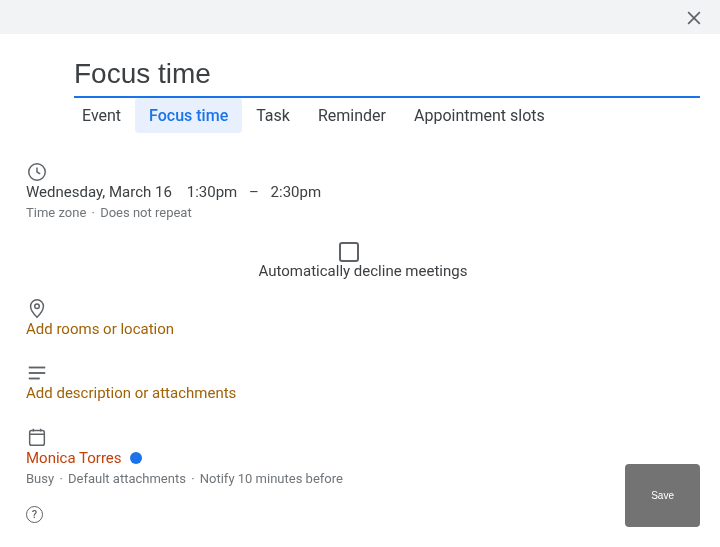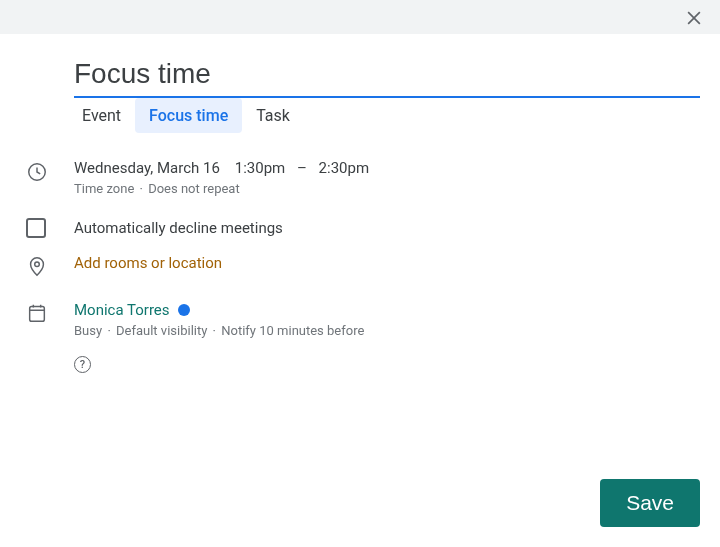--- a/index.html
+++ b/index.html
@@ -6,36 +6,36 @@
   html, body { width: 720px; height: 547px; font-family: 'Google Sans', Roboto, Arial, sans-serif; color: #3c4043; background:#fff; overflow:hidden;}
   .topbar { height: 34px; background: #f1f3f4; position: relative; }
   .close-btn { position: absolute; right: 14px; top: 6px; width: 24px; height: 24px; cursor: pointer; display:flex; align-items:center; justify-content:center;}
   .close-btn svg { width: 20px; height:20px; stroke:#5f6368; stroke-width:2;}
   .main { padding: 24px 20px 0 74px; position: relative; }
   .title-input { font-size: 28px; font-weight: 400; color: #3c4043; border: none; border-bottom: 2px solid #1a73e8; width: 626px; padding-bottom: 6px; outline:none; background:transparent;}
   .tabs { display: flex; gap: 0; margin-left: -6px;}
   .tab { font-size: 16px; padding: 8px 14px; color:#3c4043; cursor:pointer; border-radius:4px; font-weight:400;}
   .tab.active { color:#1a73e8; background:#e8f0fe; font-weight:500;}
   .rows { margin-top: 26px; }
-  .row { display:flex; align-items:flex-start; margin-bottom: 22px; position:relative; margin-left:-48px;}
+  .row { display:flex; align-items:flex-start; margin-bottom: 22px; position:relative; margin-left:-48px;flex-direction:column;}
   .row-icon { width:48px; display:flex; justify-content:flex-start; padding-left:0; padding-top:2px;}
   .row-icon svg { width:22px; height:22px; fill:none; stroke:#5f6368; stroke-width:1.6;}
   .row-icon.filled svg { fill:#5f6368; stroke:none;}
   .row-body { flex:1; }
   .line1 { font-size:15px; color:#3c4043; }
   .line1 .dash { margin: 0 8px; }
   .line2 { font-size:13px; color:#70757a; margin-top:4px;}
   .sep { color:#70757a; margin:0 2px;}
   .placeholder-line { font-size:15px; color:#a16207;}
   .checkbox-box { width:20px; height:20px; border:2px solid #5f6368; border-radius:3px; display:block;}
-  .organizer-name { font-size:15px; color:#0f766e; display:inline-flex; align-items:center; gap:8px;}
+  .organizer-name { font-size:15px; color:#c2410c; display:inline-flex; align-items:center; gap:8px;}
   .status-dot { width:12px; height:12px; border-radius:50%; background:#1a73e8; display:inline-block;}
   .availability { font-size:13px; color:#5f6368; display:flex; align-items:center; gap:6px; margin-top: -4px;}
   .help-circle { width:17px; height:17px; border:1.6px solid #5f6368; border-radius:50%; display:inline-flex; align-items:center; justify-content:center; font-size:11px; color:#5f6368; font-weight:500;}
-  .save-btn { position:absolute; right:20px; bottom:20px; background:#0f766e; color:#fff; font-size:21px; font-weight:500; padding:12px 26px; border:none; border-radius:4px; cursor:pointer;}
+  .save-btn { position:absolute; right:20px; bottom:20px; background:#737373; color:#fff; font-size:10px; font-weight:500; padding:26px 26px; border:none; border-radius:4px; cursor:pointer;}
   .dt-part { cursor:pointer; }
 </style>
 </head>
 <body>
 
 <div class="topbar">
   <div class="close-btn">
     <svg viewBox="0 0 24 24">
         <line x1="5" y1="5" x2="19" y2="19"></line>
         <line x1="19" y1="5" x2="5" y2="19"></line>
@@ -44,20 +44,22 @@
 </div>
 
 <div class="main">
 
   <input class="title-input" value="Focus time" style="">
 
   <div class="tabs">
     <div class="tab">Event</div>
     <div class="tab active">Focus time</div>
     <div class="tab">Task</div>
+    <div class="tab">Reminder</div>
+    <div class="tab">Appointment slots</div>
   </div>
 
   <div class="rows">
 
     <div class="row">
       <div class="row-icon">
         <svg viewBox="0 0 24 24">
             <circle cx="12" cy="12" r="9"></circle>
             <polyline points="12 7 12 12 15.5 14"></polyline>
           </svg>
@@ -91,39 +93,51 @@
         <svg viewBox="0 0 24 24">
             <path d="M12 2 C8 2 5 5 5 9 c0 5 7 12 7 12 s7 -7 7 -12 c0 -4 -3 -7 -7 -7 z"></path>
             <circle cx="12" cy="9" r="2.5"></circle>
           </svg>
       </div>
       <div class="row-body">
         <div class="placeholder-line">Add rooms or location</div>
       </div>
     </div>
 
+    <div class="row">
+      <div class="row-icon filled">
+        <svg viewBox="0 0 24 24">
+            <rect x="3" y="5" width="18" height="2"></rect>
+            <rect x="3" y="11" width="18" height="2"></rect>
+            <rect x="3" y="17" width="12" height="2"></rect>
+          </svg>
+      </div>
+      <div class="row-body">
+        <div class="placeholder-line">Add description or attachments</div>
+      </div>
+    </div>
 
     <div class="row">
       <div class="row-icon">
         <svg viewBox="0 0 24 24">
             <rect x="4" y="5" width="16" height="16" rx="2"></rect>
             <line x1="4" y1="9" x2="20" y2="9"></line>
             <line x1="8" y1="3" x2="8" y2="6"></line>
             <line x1="16" y1="3" x2="16" y2="6"></line>
           </svg>
       </div>
       <div class="row-body">
         <div class="organizer-name">
           <span>Monica Torres</span>
           <span class="status-dot"></span>
         </div>
         <div class="line2">
           <span>Busy</span>
           <span class="sep">·</span>
-          <span>Default visibility</span>
+          <span>Default attachments</span>
           <span class="sep">·</span>
           <span>Notify 10 minutes before</span>
         </div>
       </div>
     </div>
 
     <div class="row" style="margin-bottom:0;">
       <div class="row-icon"></div>
       <div class="row-body availability">
         <span class="help-circle">?</span>

